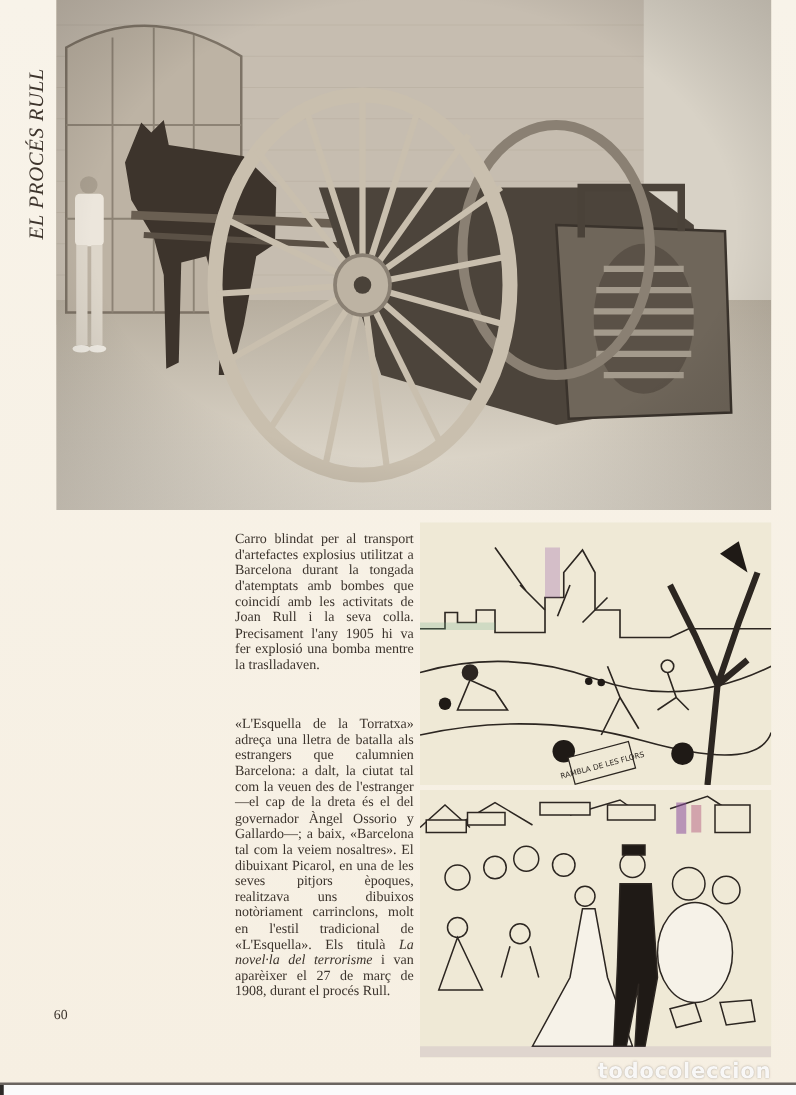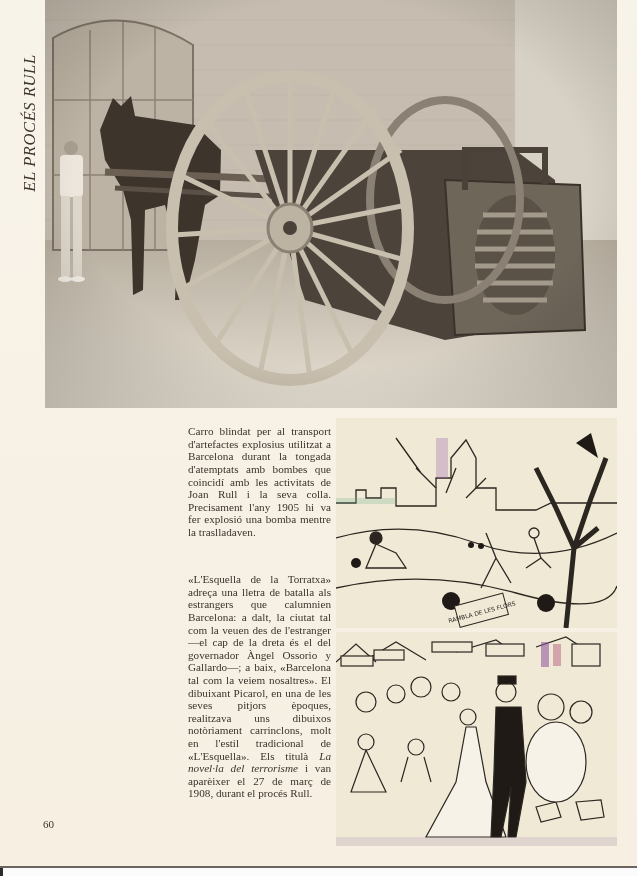--- a/index.html
+++ b/index.html
@@ -43,21 +43,20 @@
       position: absolute; left: 336px; width: 281px; overflow: hidden;
       background: #efe9d8;
     }
     .cartoon-1 { top: 418px; height: 210px; }
     .cartoon-2 { top: 632px; height: 214px; }
     .cartoon svg { position: absolute; inset: 0; }
 
     .page-number {
       position: absolute; left: 43px; top: 806px; font-size: 11px; color: #3b332c;
       font-family: "Liberation Serif", serif;
-      margin-top: 12px;
     }
 
     .watermark {
       position: absolute; right: 20px; top: 847px;
       font-family: "DejaVu Sans", sans-serif; font-weight: bold; font-size: 17px; letter-spacing: 0.5px;
       color: rgba(255,255,255,0.92);
       text-shadow: 0 0 1px rgba(120,110,100,0.55), 0 0 2px rgba(150,140,130,0.35);
     }
     .bottom-rule {
       position: absolute; left: 0; right: 0; top: 866px; height: 2px; background: #6b6560;
@@ -249,17 +248,18 @@
       <rect x="205" y="10" width="8" height="25" fill="#8a4f9e" opacity="0.55"></rect>
       <rect x="217" y="12" width="8" height="22" fill="#b0507a" opacity="0.45"></rect>
       <rect x="0" y="205" width="281" height="9" fill="#a089b0" opacity="0.2"></rect>
     </svg>
   </div>
 
   <p class="body-text"><span>«L'Esquella de la Torratxa» adreça una lletra de batalla als estrangers que calumnien Barcelona: a dalt, la ciutat tal com la veuen des de l'estranger —el cap de la dreta és el del governador Àngel Ossorio y Gallardo—; a baix, «Barcelona tal com la veiem nosaltres». El dibuixant Picarol, en una de les seves pitjors èpoques, realitzava uns dibuixos notòriament carrinclons, molt en l'estil tradicional de «L'Esquella». Els titulà</span> <em>La novel·la del terrorisme</em> <span>i van aparèixer el 27 de març de 1908, durant el procés Rull.</span></p>
 
   <div class="page-number">60</div>
 
+  <div class="watermark">todocoleccion</div>
   <div class="bottom-rule"></div>
   <div class="bottom-strip">
       <div class="left-mark"></div>
     </div>
 </div>
 
 </body></html>

